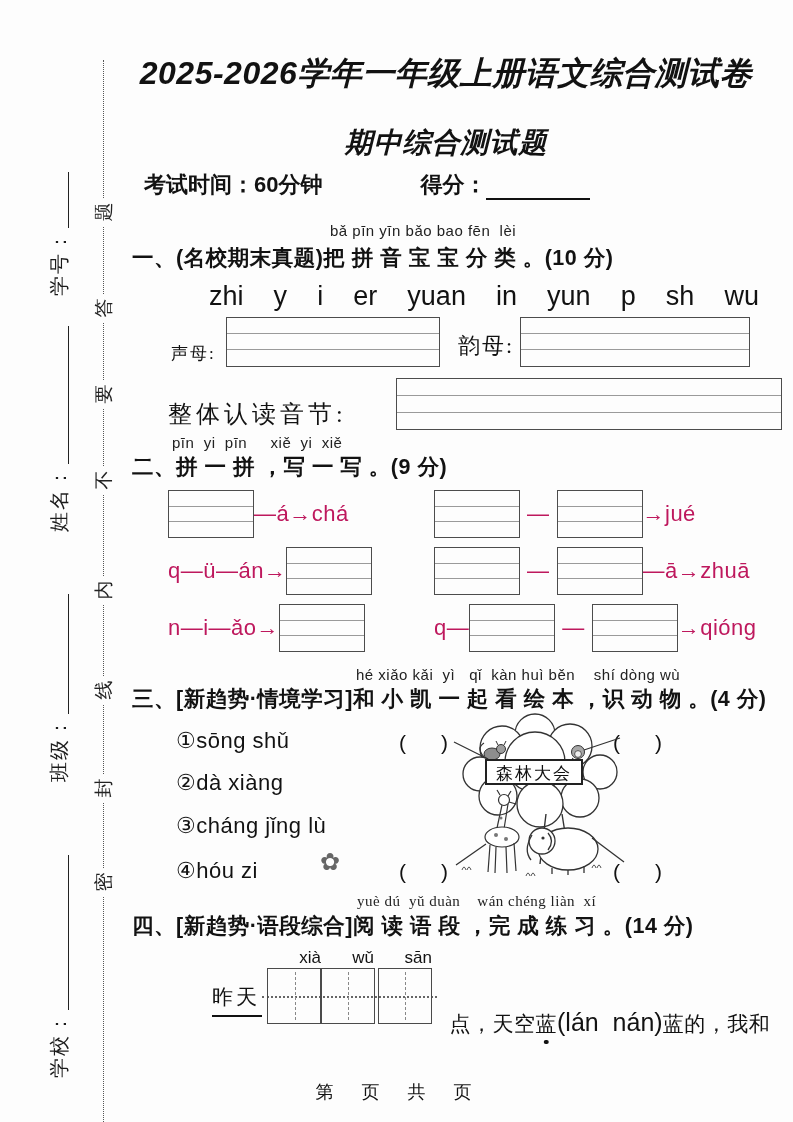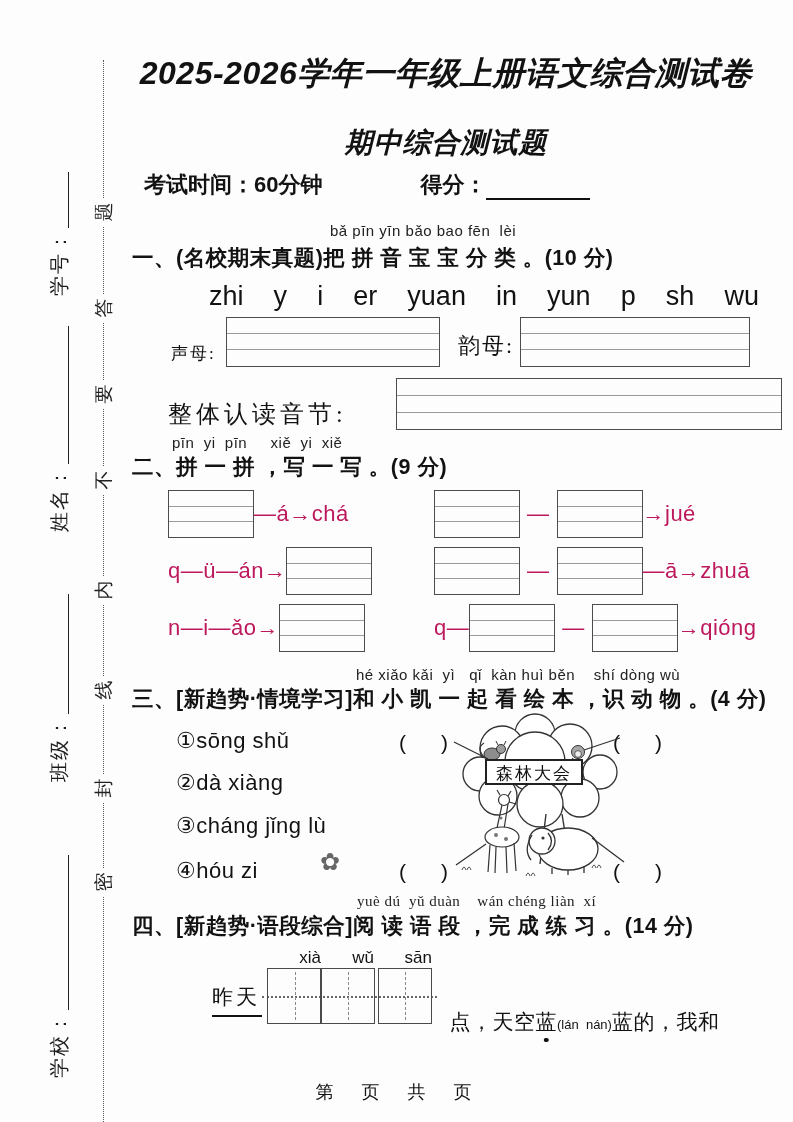--- a/index.html
+++ b/index.html
@@ -52,21 +52,21 @@
   
   .tbox { position:absolute; border:1.7px solid #4a4a4a; background:transparent; }
   .tbox .vdash { position:absolute; left:50%; top:3px; bottom:3px; width:0;
     border-left:1.4px dashed #888; }
   .dotline { position:absolute; height:0; border-top:2px dotted #666; }
   .boxpy { position:absolute; font-size:17px; text-align:right; width:54px; }
   .sent { position:absolute; font-size:21px; letter-spacing:0.5px; white-space:pre; }
   .emph { position:relative; display:inline-block; }
   .emph::after { content:''; position:absolute; left:50%; transform:translateX(-50%);
     bottom:-6px; width:4.5px; height:4.5px; border-radius:50%; background:#111; }
-  .pysmall { font-family:"Liberation Sans", sans-serif; font-size:13px; letter-spacing:0; }
+  .pysmall { font-family:"Liberation Sans", sans-serif; font-size:25px; letter-spacing:0; }
 
   .score-line { display:inline-block; width:104px; border-bottom:2.2px solid #111; height:20px; }
 </style>
 </head>
 <body>
 
 <div class="seal-line"></div>
 
 <span class="seal-ch" style="top:199px">题</span>
 <span class="seal-ch" style="top:295px">答</span>

